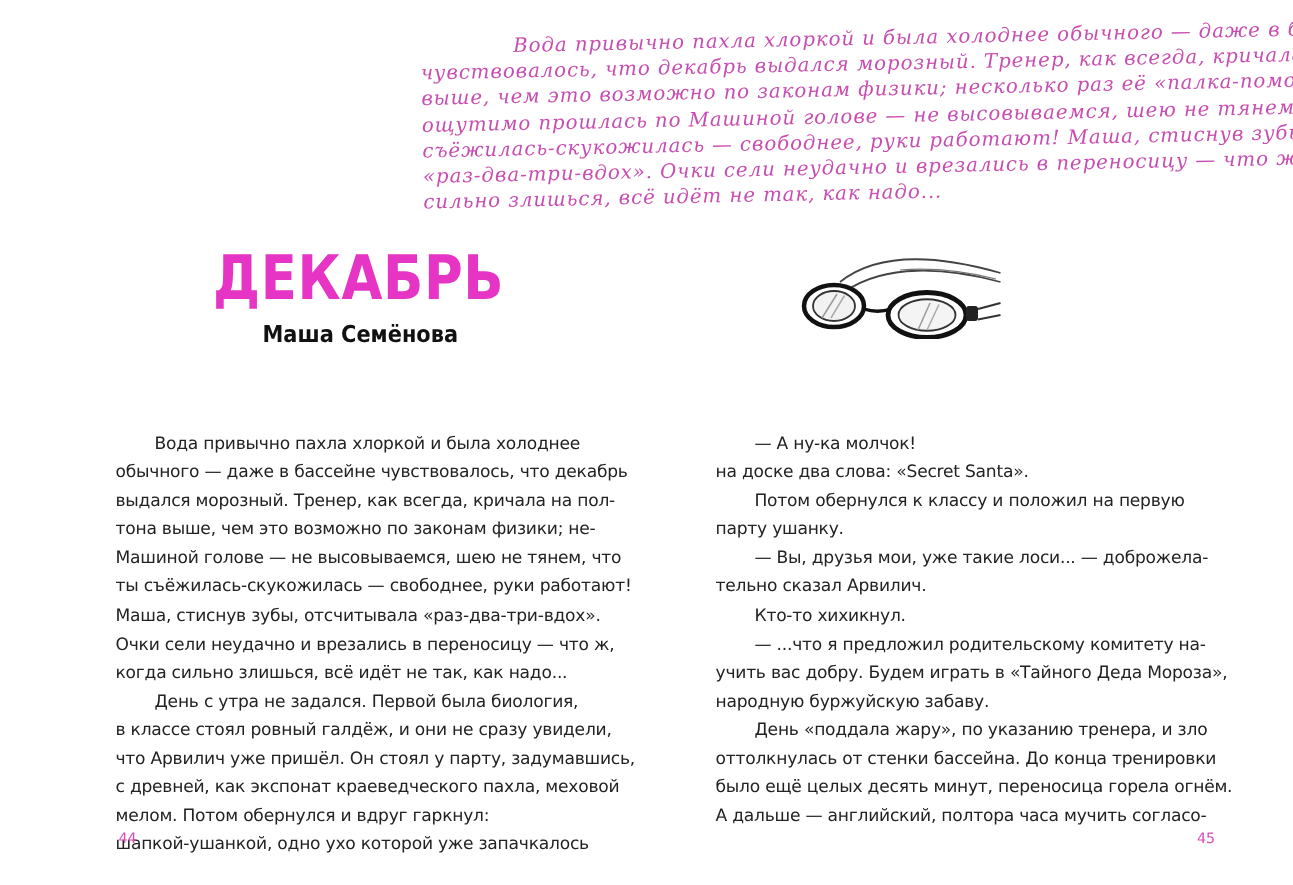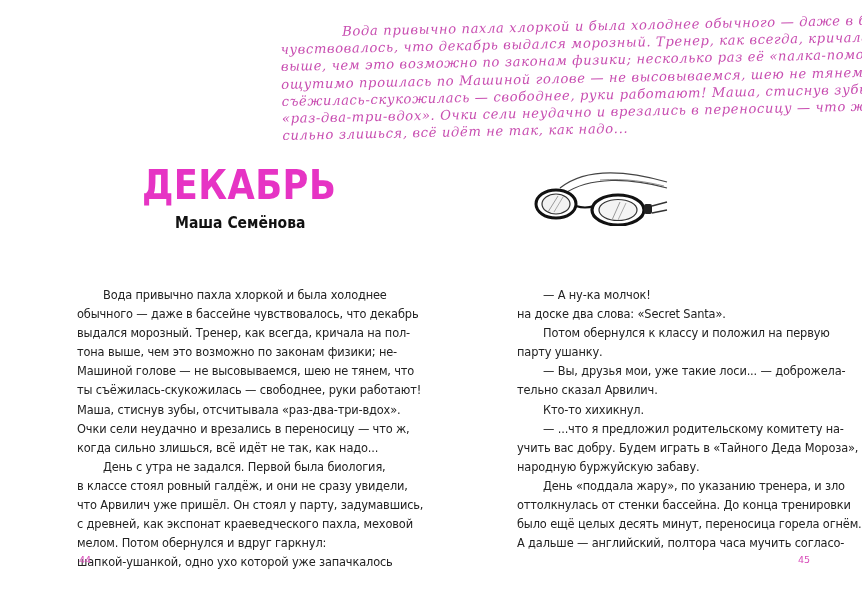--- a/index.html
+++ b/index.html
@@ -28,21 +28,21 @@
   }
 
   .goggles { position: absolute; left: 530px; top: 166px; width: 138px; height: 60px; }
 
   .column {
     position: absolute; top: 286px; width: 333px;
     font-family: "DejaVu Sans", sans-serif; font-size: 11.4px; line-height: 19.1px;
     color: #222; letter-spacing: -0.15px;
   }
   .column.left { left: 77px; }
-  .column.right { left: 477px; width: 310px; margin-left: 40px; }
+  .column.right { left: 477px; width: 310px; }
   .column .line { display: block; white-space: nowrap; }
   .column .line.indent { padding-left: 26px; }
 
   .page-num {
     position: absolute; top: 554px; font-family: "DejaVu Sans", sans-serif;
     font-size: 9.5px; color: #d84cb9;
   }
   .page-num.left { left: 79px; }
   .page-num.right { left: 758px; margin-left: 40px; }
 </style>

